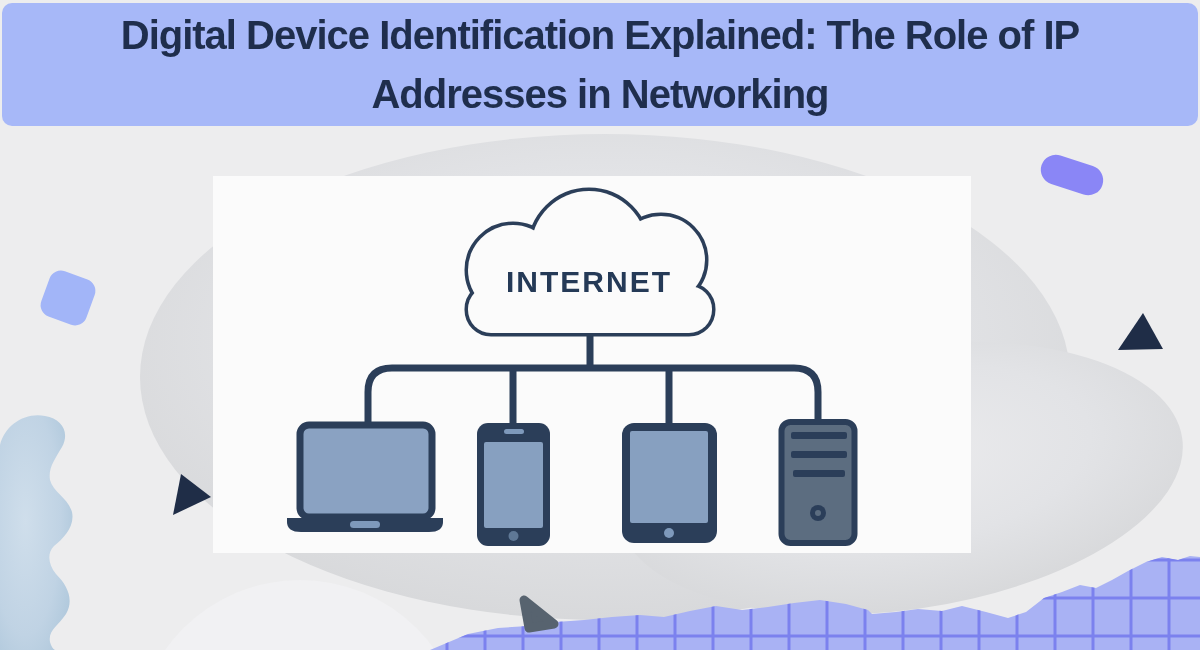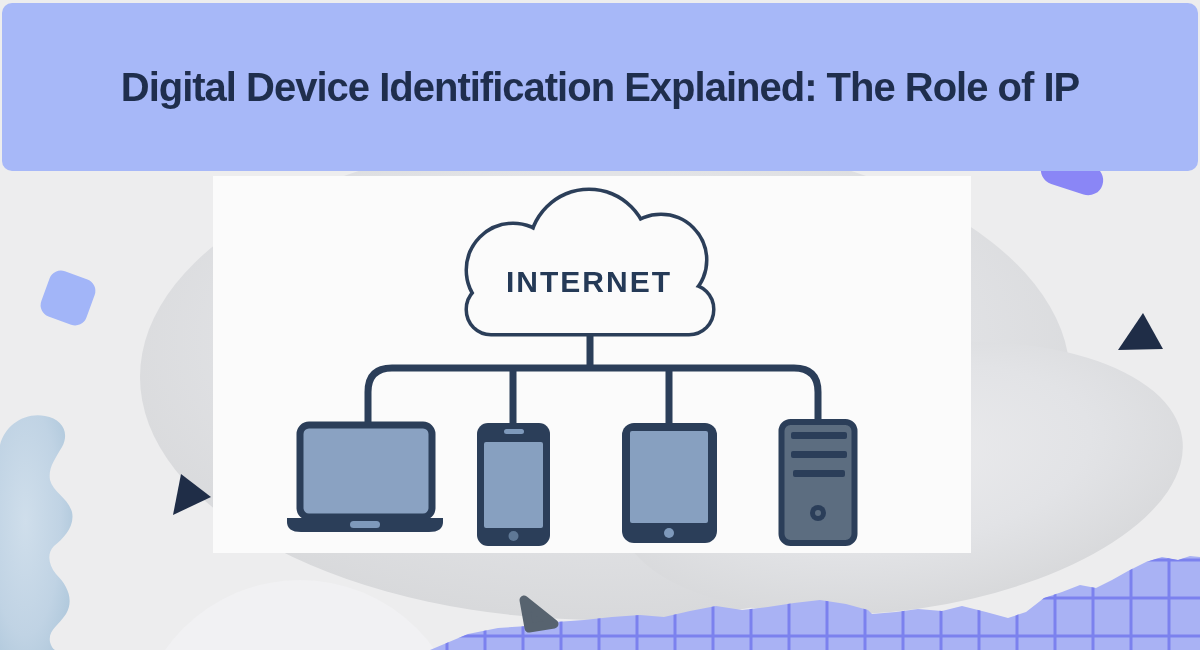--- a/index.html
+++ b/index.html
@@ -1,21 +1,21 @@
 <!DOCTYPE html>
 <html><head>
 <meta charset="utf-8">
 <style>
   html,body{margin:0;padding:0;}
   body{width:1200px;height:650px;overflow:hidden;background:#ededee;
        font-family:"Liberation Sans",sans-serif;}
   .stage{position:relative;width:1200px;height:650px;overflow:hidden;}
 
   .header-banner{
-    position:absolute;left:2px;top:3px;width:1196px;height:168px;
+    position:absolute;left:2px;top:3px;width:1196px;height:123px;
     background:#a7b8f8;border-radius:10px;
     display:flex;flex-direction:column;align-items:center;justify-content:center;
     z-index:5;
   }
   .title-line{
     color:#1f2e4d;font-weight:bold;font-size:40px;line-height:59px;
     letter-spacing:-1px;text-align:center;white-space:nowrap;
   }
 
   .bg-svg{position:absolute;left:0;top:0;z-index:1;}
@@ -25,20 +25,21 @@
     font-size:30px;letter-spacing:2px;fill:#253a57;
   }
 </style>
 </head>
 <body>
 
 <div class="stage">
 
   <div class="header-banner">
     <div class="title-line">Digital Device Identification Explained: The Role of IP</div>
+    <div class="title-line">Addresses in Networking</div>
   </div>
 
   <svg class="bg-svg" width="1200" height="650" viewBox="0 0 1200 650">
     <defs>
       <radialGradient id="blobGrad" cx="50%" cy="42%" r="62%">
         <stop offset="0%" stop-color="#ebebed"></stop>
         <stop offset="55%" stop-color="#e2e3e6"></stop>
         <stop offset="100%" stop-color="#d6d7d9"></stop>
       </radialGradient>
       <radialGradient id="waterGrad" cx="35%" cy="45%" r="75%">

